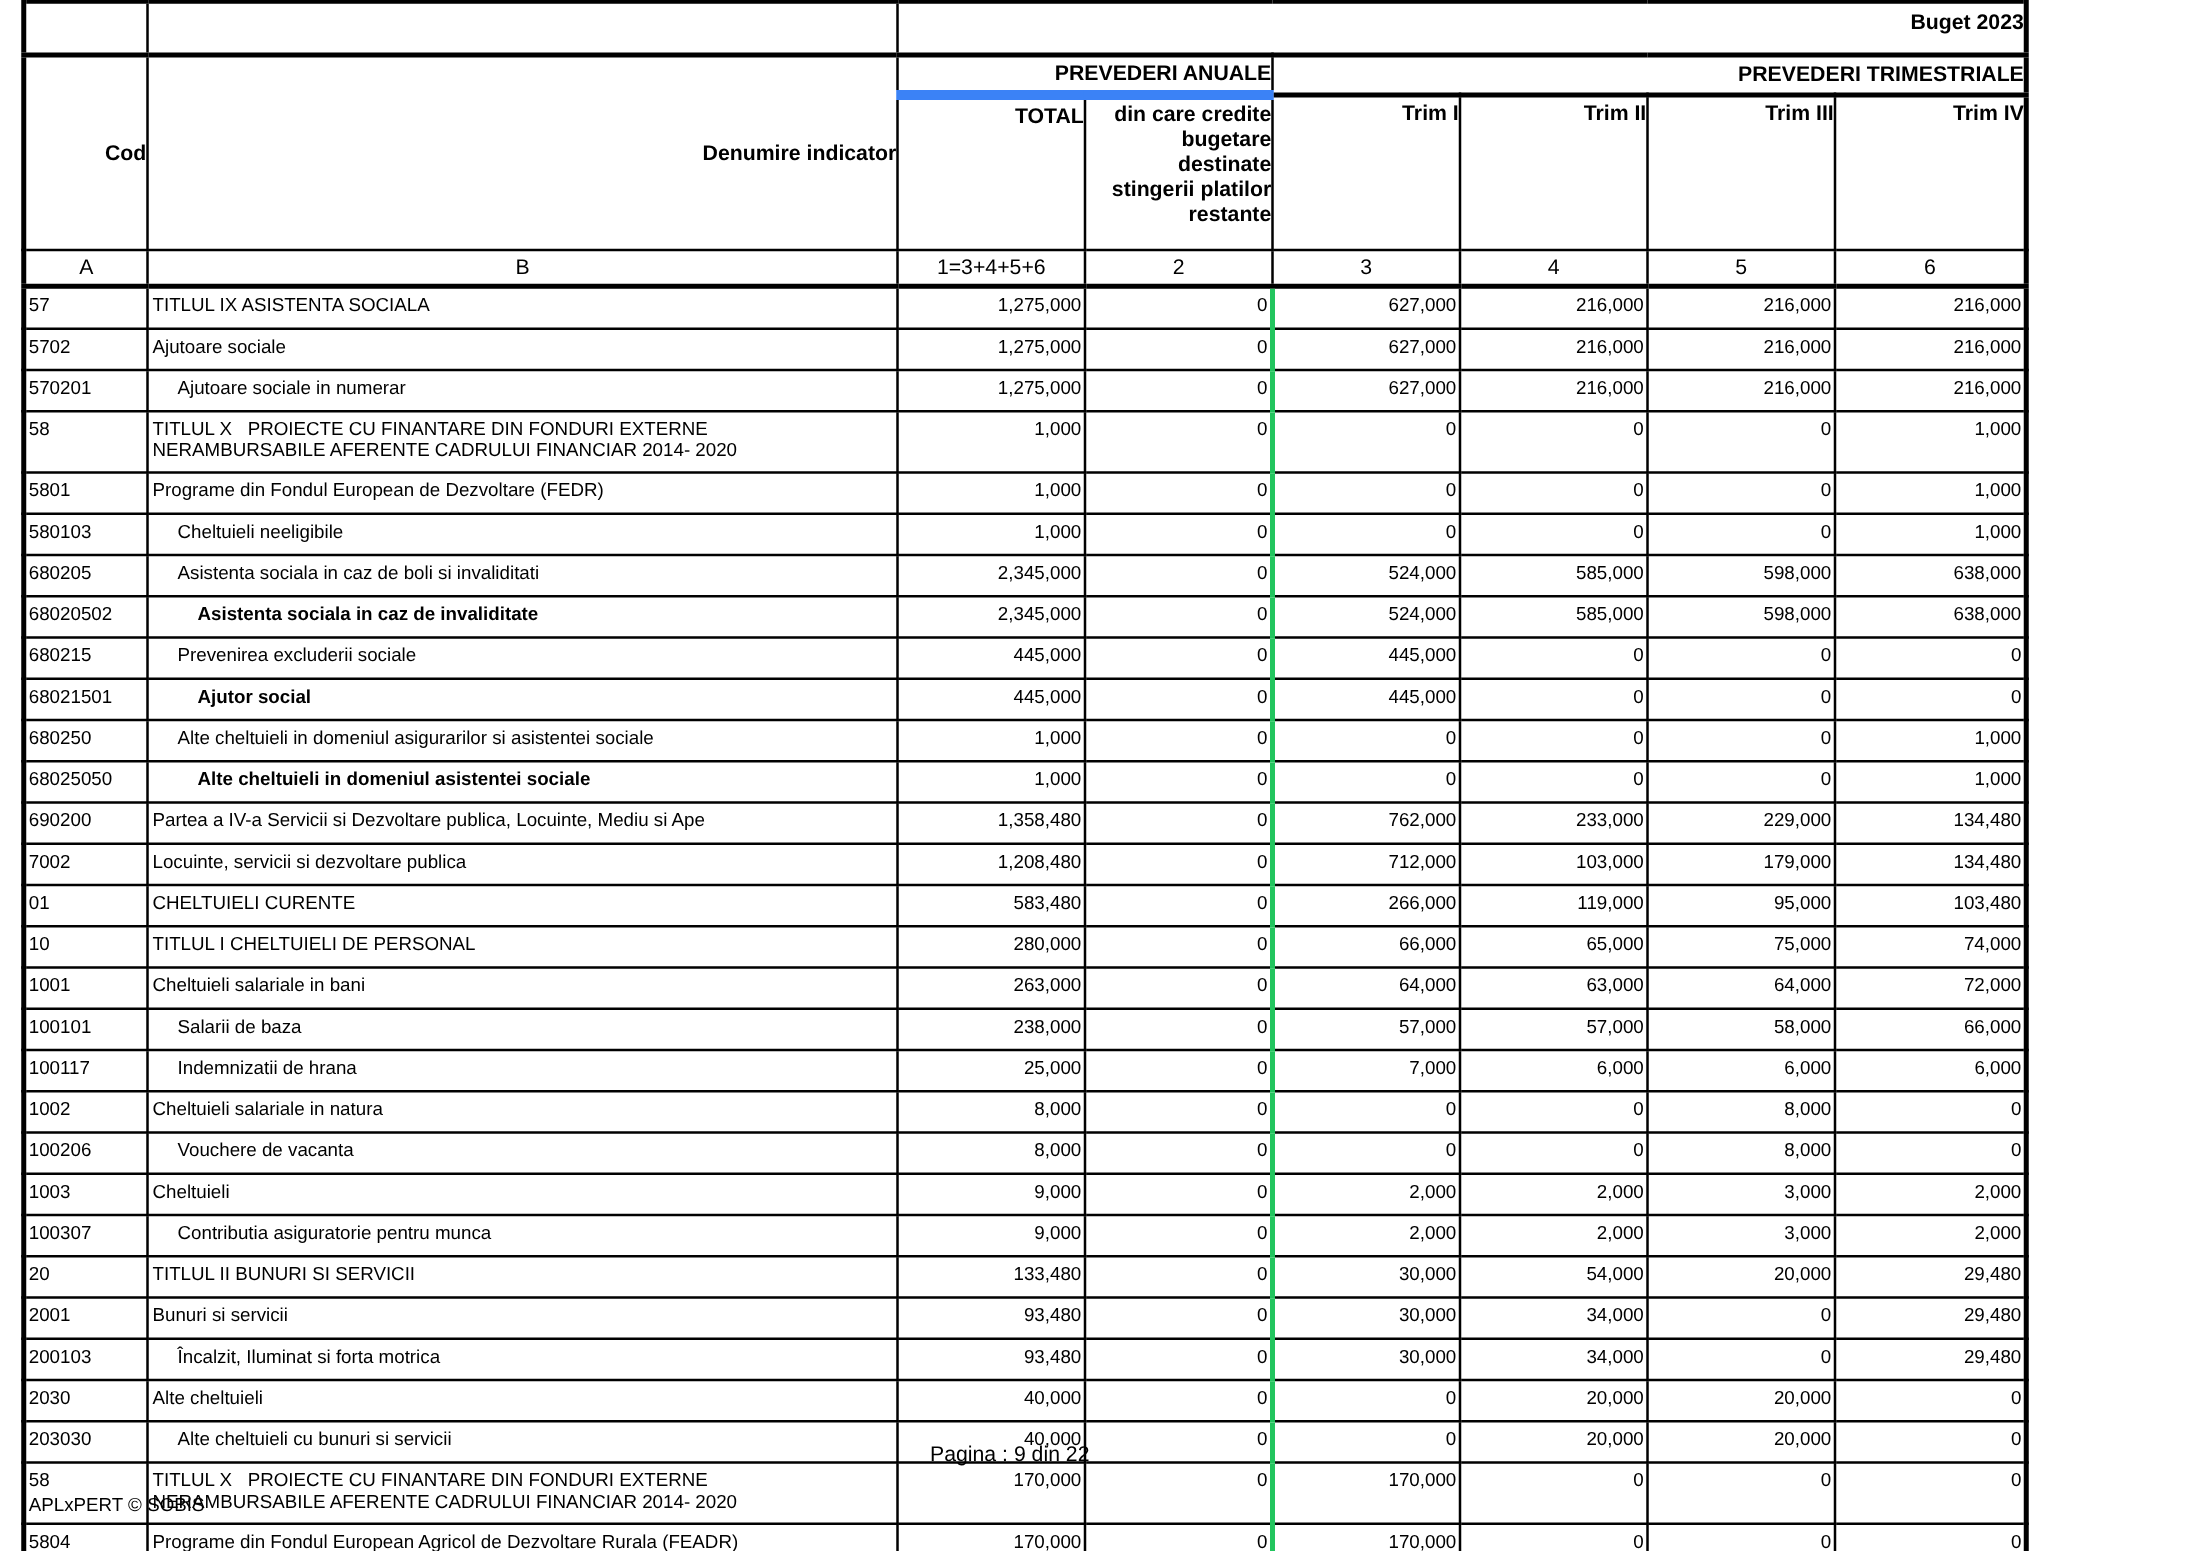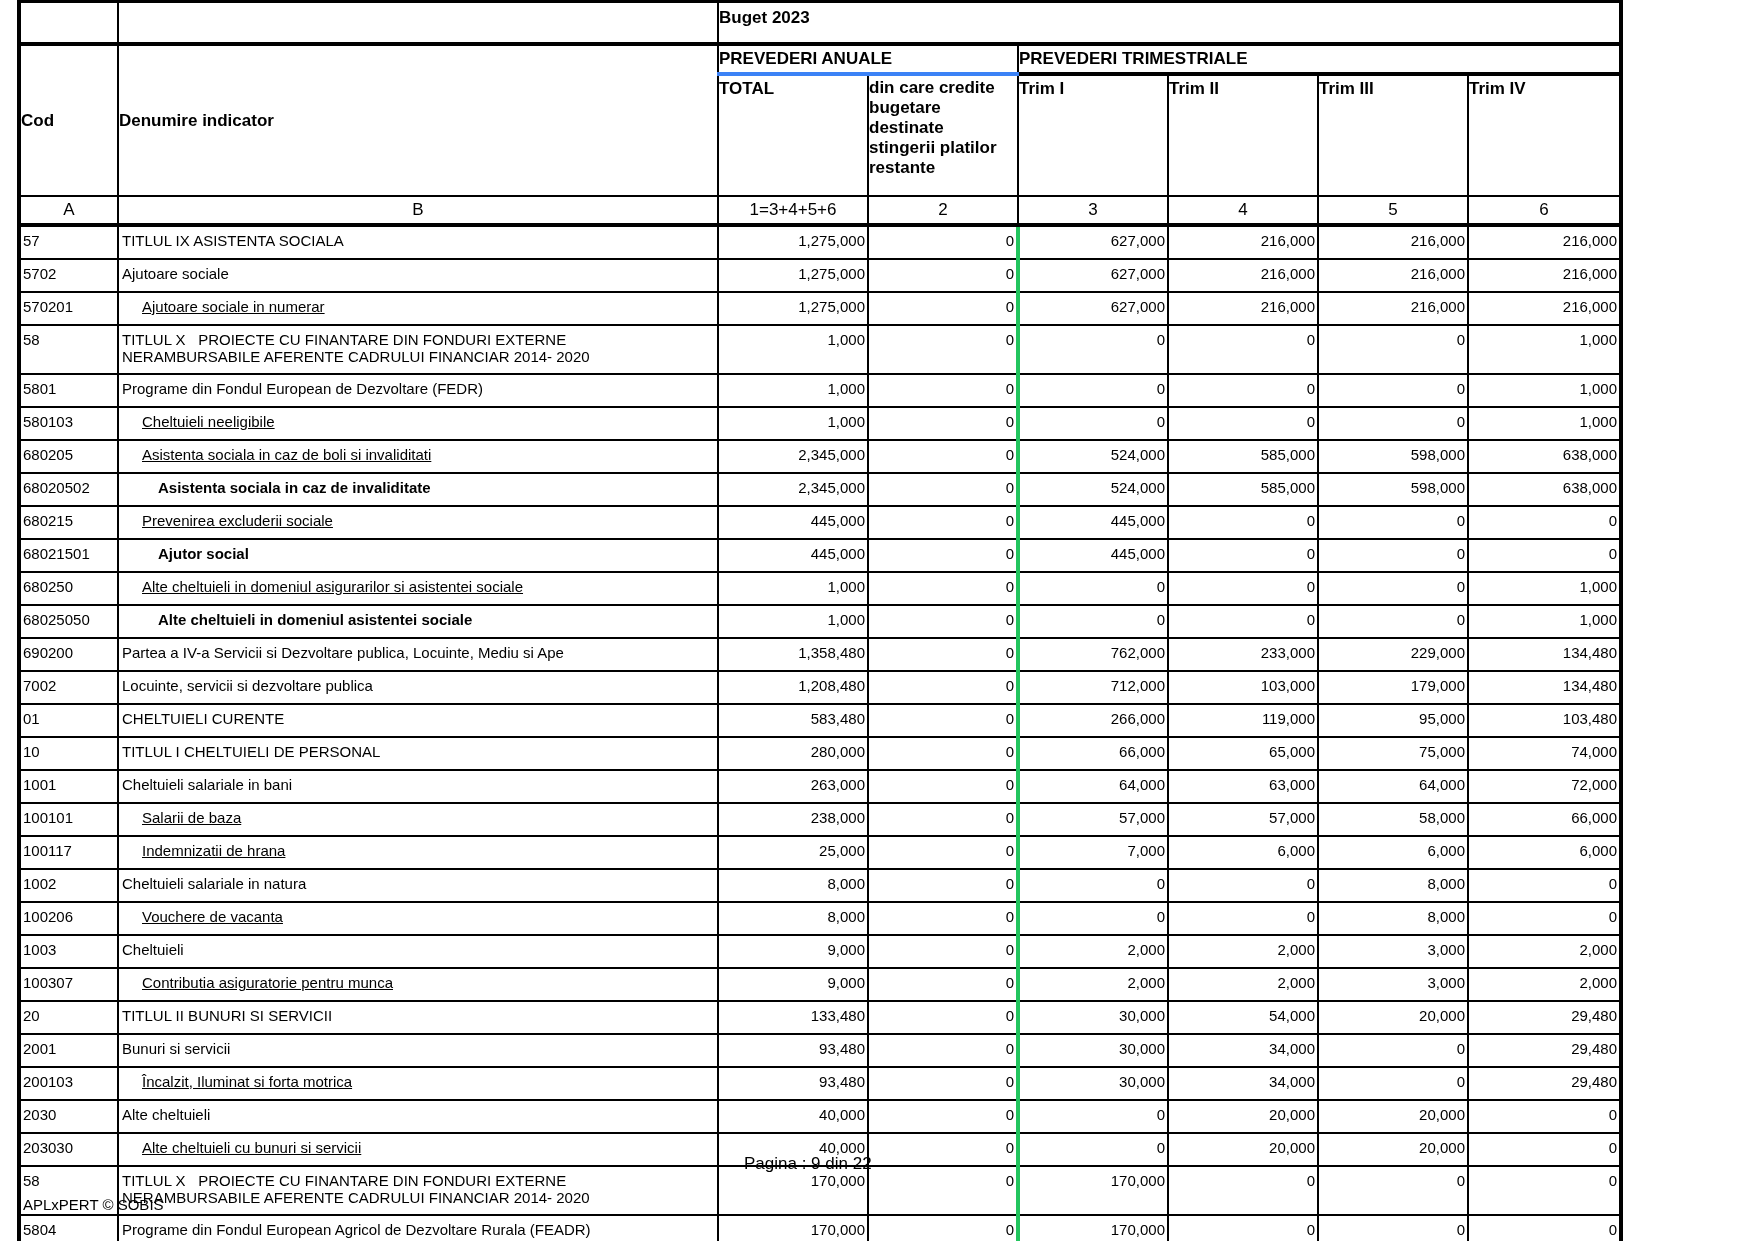--- a/index.html
+++ b/index.html
@@ -10,34 +10,34 @@
                  table-layout:fixed; width:1602px; }
   table.budget td { border:2px solid #000; padding:0; overflow:hidden; white-space:nowrap; }
   col.c-cod { width:99px; }
   col.c-den { width:600px; }
   col.c-num { width:150px; }
   col.c-num-last { width:153px; }
   .h-top td { height:34px; }
   .h-mid td { height:26px; }
   .h-sub td { height:116px; vertical-align:top;margin-top:12px; }
   .h-letters td { height:26px; }
-  .hdr { font-weight:bold; font-size:17px; text-align:left; }
+  .hdr { font-weight:bold; font-size:17px; text-align:right; }
   .hdr-top { vertical-align:top; padding-top:5px !important; }
   .hdr-center { vertical-align:middle; }
   .hdr-wrap { white-space:normal !important; line-height:20px; padding-top:2px !important; }
   .sub-top { padding-top:3px !important; }
   .letters td { font-size:17px; text-align:center; vertical-align:middle; }
   tr.thick-bottom td { border-bottom:4px solid #000; }
   .data td { height:26px; font-size:15px; vertical-align:top; padding-top:5px !important; }
   .data.double td { height:42px; }
   .data td.cod { padding-left:2px !important; }
   .data td.den { padding-left:3px !important; white-space:pre; line-height:17px; }
   .data td.num { text-align:right; padding-right:2px !important; }
   .data td.num-bold-left { border-left:4px solid #22c55e; }
-  .ind1 { padding-left:20px; display:inline-block;text-decoration:underline; }
+  .ind1 { padding-left:20px; display:inline-block; }
   .ind2 { padding-left:36px; display:inline-block;font-weight:bold; }
   .footer-left { position:absolute; left:23px; top:1196px; font-size:15px;text-align:center; }
   .footer-center { position:absolute; left:744px; top:1154px; font-size:17px; }
   table.budget { border-right:4px solid #000; border-left:4px solid #000; }
 </style>
 </head>
 <body>
 
 <div class="page">
   <table class="budget">
@@ -53,21 +53,21 @@
     </colgroup>
     <tbody id="tbody">
       <tr class="h-top">
         <td style="border-top:3px solid #000;"></td>
         <td style="border-top:3px solid #000;"></td>
         <td colspan="6" class="hdr hdr-top" style="border-top:3px solid #000;border-bottom:4px solid #000;">Buget 2023</td>
       </tr>
       <tr class="h-mid">
         <td rowspan="2" class="hdr hdr-center" style="border-top:4px solid #000;">Cod</td>
         <td rowspan="2" class="hdr hdr-center" style="border-top:4px solid #000;">Denumire indicator</td>
-        <td colspan="2" class="hdr hdr-center" style="border-bottom:4px solid #3b82f6;">PREVEDERI ANUALE</td>
+        <td colspan="2" class="hdr hdr-center" style="border-bottom:8px solid #3b82f6;">PREVEDERI ANUALE</td>
         <td colspan="4" class="hdr hdr-center" style="border-bottom:4px solid #000;">PREVEDERI TRIMESTRIALE</td>
       </tr>
       <tr class="h-sub">
         <td class="hdr sub-top">TOTAL</td>
         <td class="hdr hdr-wrap" id="din-care-cell">
             <div>din care credite</div>
             <div>bugetare</div>
             <div>destinate</div>
             <div>stingerii platilor</div>
             <div>restante</div>

